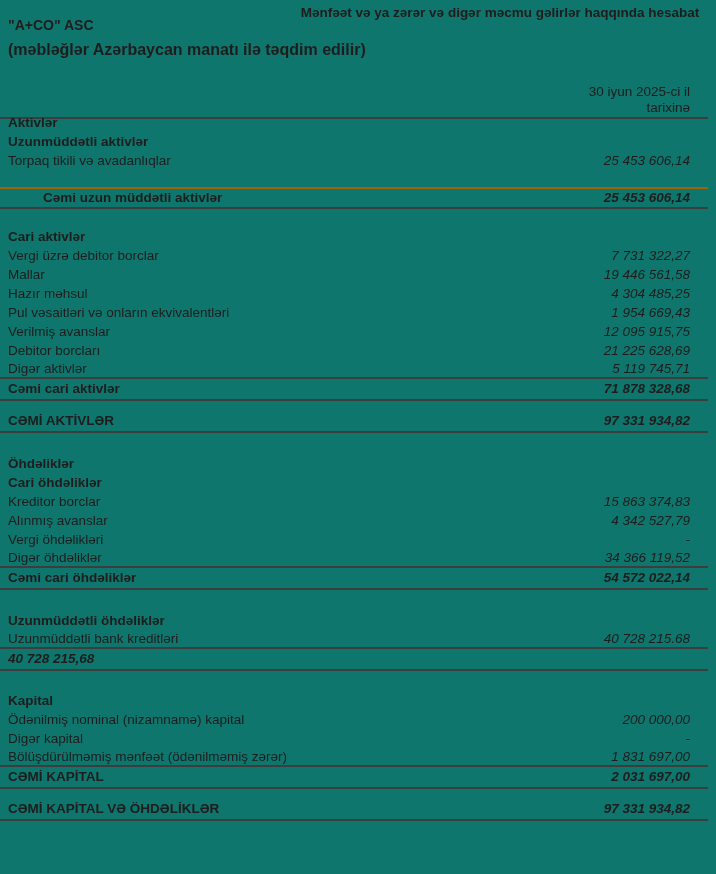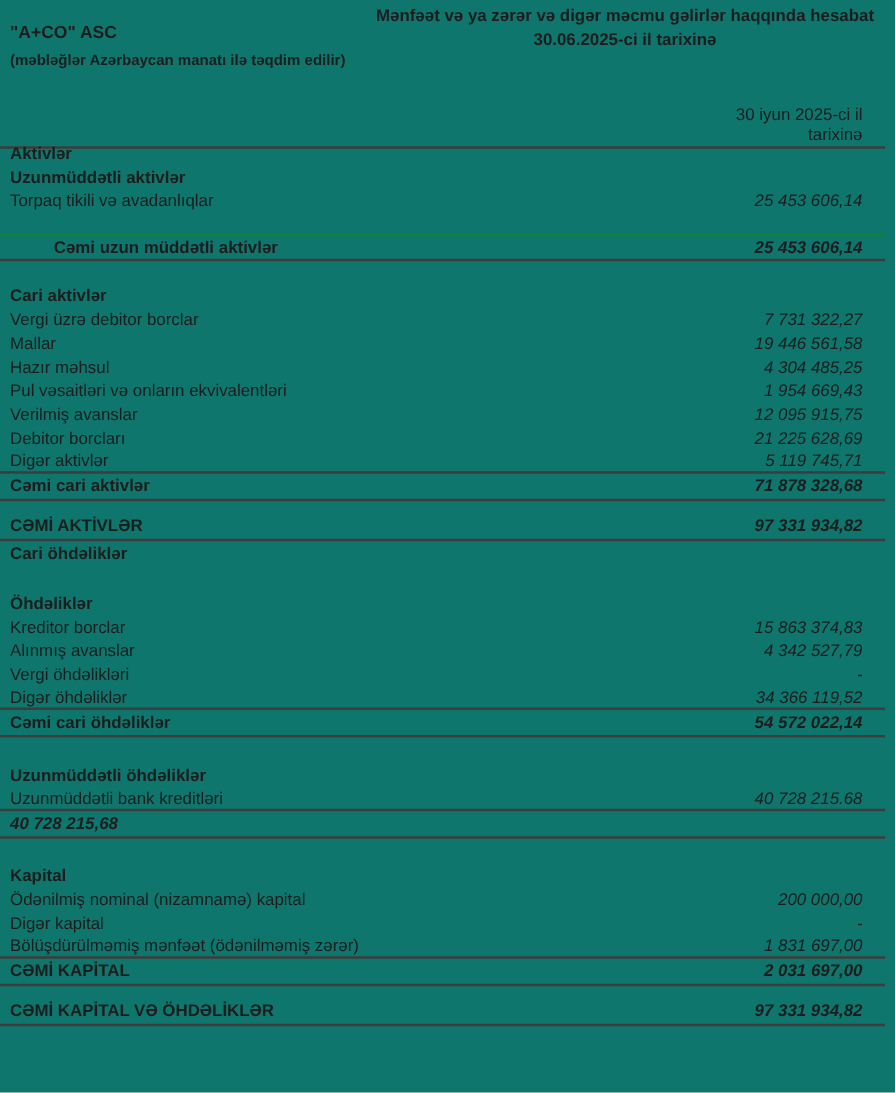--- a/index.html
+++ b/index.html
@@ -27,21 +27,21 @@
     top: 17px;
     left: 8px;
     font-weight: 700;
     font-size: 14px;
   }
   .note {
     position: absolute;
     top: 41px;
     left: 8px;
     font-weight: 700;
-    font-size: 12px;
+    font-size: 16px;
   }
   .col-header {
     position: absolute;
     top: 84px;
     right: 26px;
     text-align: right;
     font-weight: 400;
     font-size: 13.5px;
     line-height: 16px;
   }
@@ -65,32 +65,31 @@
     height: 19px;
     line-height: 19px;
     font-size: 13.5px;
     padding-left: 8px;
     padding-right: 18px;
     box-sizing: border-box;
   }
   .row.bold { font-weight: 700; }
   .row.tall { height: 22px; line-height: 22px; }
   .row.line-below { border-bottom: 2px solid #3d3d3d; }
-  .row.line-above { border-top: 2px solid #15803d; padding-left: 43px; }
+  .row.line-above { border-top: 2px solid #a16207; padding-left: 43px; }
   .row .label { white-space: nowrap; }
   .row .value { white-space: nowrap; text-align: right; font-style: italic; }
 </style>
 </head>
 <body>
 
 <div class="page">
 
   <div class="report-title">
     <div>Mənfəət və ya zərər və digər məcmu gəlirlər haqqında hesabat</div>
-    <div>30.06.2025-ci il tarixinə</div>
   </div>
 
   <div class="company">"A+CO" ASC</div>
 
   <div class="note">(məbləğlər Azərbaycan manatı ilə təqdim edilir)</div>
 
   <div class="col-header">
     <div>30 iyun 2025-ci il</div>
     <div>tarixinə</div>
   </div>
@@ -161,27 +160,27 @@
   <div class="row bold tall line-below">
     <span class="label">Cəmi cari aktivlər</span>
     <span class="value">71 878 328,68</span>
   </div>
 
   <div class="row bold tall line-below" style="margin-top: 10px;">
     <span class="label">CƏMİ AKTİVLƏR</span>
     <span class="value">97 331 934,82</span>
   </div>
 
+  <div class="row bold" style="margin-top: 21px;">
+    <span class="label">Öhdəliklər</span>
+    <span class="value"></span>
+  </div>
+
   <div class="row bold">
     <span class="label">Cari öhdəliklər</span>
-    <span class="value"></span>
-  </div>
-
-  <div class="row bold" style="margin-top: 21px;">
-    <span class="label">Öhdəliklər</span>
     <span class="value"></span>
   </div>
 
   <div class="row">
     <span class="label">Kreditor borclar</span>
     <span class="value">15 863 374,83</span>
   </div>
 
   <div class="row">
     <span class="label">Alınmış avanslar</span>

